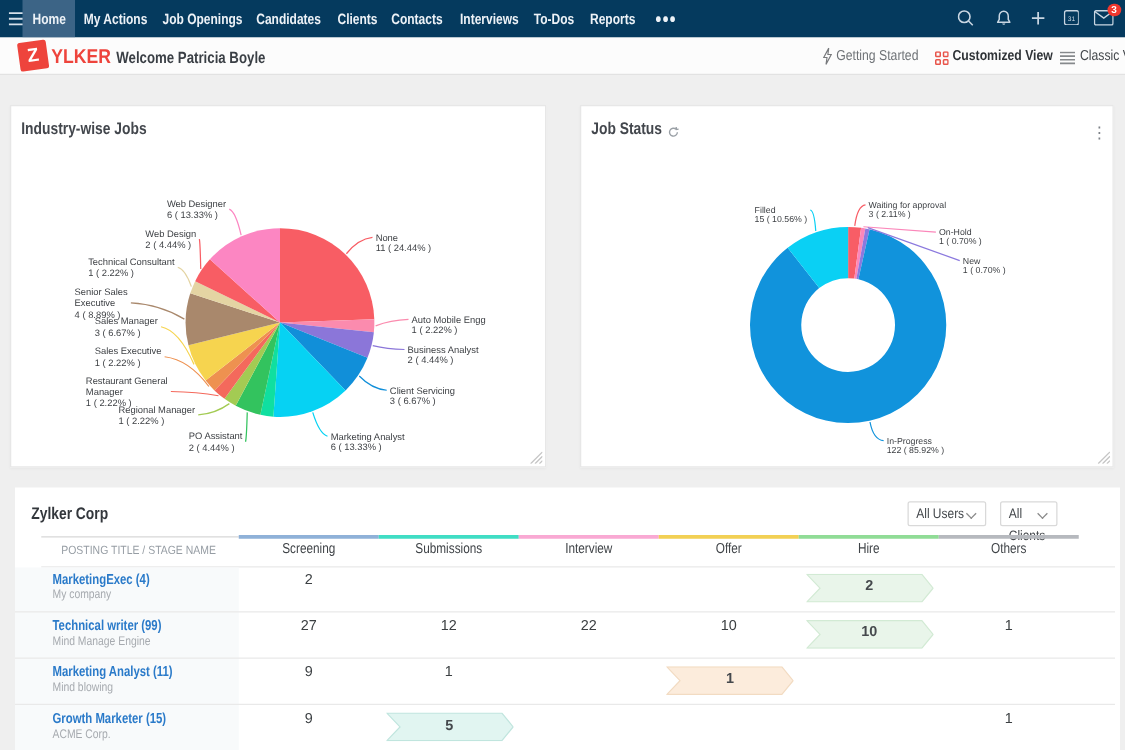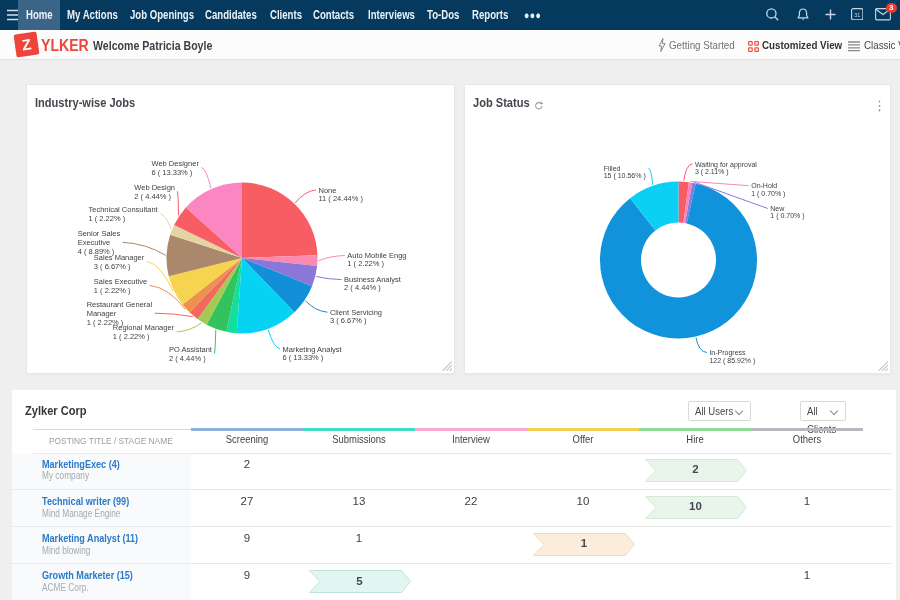--- a/index.html
+++ b/index.html
@@ -5,21 +5,21 @@
 html,body{width:900px;height:600px;overflow:hidden;font-family:"Liberation Sans",sans-serif;background:#efefef;position:relative}
 .nav{position:absolute;left:0;top:0;width:900px;height:30px;background:#053a5e}
 .nav .tab{position:absolute;top:0;height:30px;line-height:30px;color:#edf2f7;font-size:12px;font-weight:700;white-space:nowrap;transform:scaleX(0.8);transform-origin:0 50%}
 .hometab{position:absolute;left:18px;top:0;width:42px;height:30px;background:#3c6486}
 .topbar{position:absolute;left:0;top:30px;width:900px;height:30px;background:#fcfcfc;border-bottom:1px solid #e2e2e2}
 .zsq{position:absolute;left:15px;top:3px;width:23px;height:23px;background:#ee443c;transform:rotate(-8deg);border-radius:2px;color:#fff;font-weight:700;font-size:15px;text-align:center;line-height:23px}
 .zword{position:absolute;left:41px;top:7px;color:#ee443c;font-weight:700;font-size:16px;transform:scaleX(0.88);transform-origin:0 0}
 .welcome{position:absolute;left:93px;top:8px;color:#3a3f45;font-weight:700;font-size:13px;transform:scaleX(0.815);transform-origin:0 0;white-space:nowrap}
 .tb-item{position:absolute;top:9px;font-size:11.5px;color:#6f7377;white-space:nowrap;transform:scaleX(0.85);transform-origin:0 0}
 .card{position:absolute;background:#fff;border:1px solid #e7e7e7;box-shadow:0 1px 2px rgba(0,0,0,0.04)}
-.c1{left:26px;top:84px;width:429px;height:290px}
+.c1{left:8px;top:84px;width:429px;height:290px}
 .c2{left:464px;top:84px;width:427px;height:290px}
 .ctitle{position:absolute;left:8px;top:10px;font-size:13.5px;font-weight:700;color:#43474d;transform:scaleX(0.82);transform-origin:0 0;white-space:nowrap}
 .pl{font-size:7.5px;fill:#3c3f43}
 .dl{font-size:7px;fill:#3c3f43}
 .resize{position:absolute;right:2px;bottom:2px}
 .panel{position:absolute;left:12px;top:390px;width:884px;height:210px;background:#fff}
 .ptitle{position:absolute;left:13px;top:13px;font-size:13.5px;font-weight:700;color:#33373c;transform:scaleX(0.82);transform-origin:0 0}
 .dd{position:absolute;top:11px;height:20px;border:1px solid #d9d9d9;border-radius:2px;background:#fff;font-size:11px;color:#44484c;line-height:18px;padding:0 0 0 6px}
 .dd span{display:inline-block;transform:scaleX(0.87);transform-origin:0 0}
 .dd:after{content:"";position:absolute;right:8px;top:6px;width:5px;height:5px;border-right:1.5px solid #888;border-bottom:1.5px solid #888;transform:rotate(45deg)}
@@ -195,21 +195,21 @@
 <text x="244.4" y="270.2" class="dl">In-Progress</text>
 <text x="244.4" y="277.5" class="dl">122 ( 85.92% )</text>
 </svg>
   <svg class="resize" width="10" height="10" viewBox="0 0 10 10">
       <path d="M0.5 10 L10 0.5 M4 10 L10 4 M7.5 10 L10 7.5" stroke="#c6c6c6" stroke-width="1.1" fill="none"></path>
     </svg>
 </div>
 
 <div class="panel">
   <div class="ptitle">Zylker Corp</div>
-  <div class="dd" style="left:676px;width:63px"><span>All Users</span></div>
+  <div class="dd" style="left:714px;width:63px"><span>All Users</span></div>
   <div class="dd" style="left:787.5px;width:46px"><span>All Clients</span></div>
   <div class="hrow"></div>
   <div class="seg" style="left:179px;width:112px;background:#8fb1d8"></div>
   <div class="seg" style="left:291px;width:112px;background:#40ddc4"></div>
   <div class="seg" style="left:403px;width:112px;background:#f9a9d3"></div>
   <div class="seg" style="left:515px;width:112px;background:#f2d054"></div>
   <div class="seg" style="left:627px;width:112px;background:#90dc96"></div>
   <div class="seg" style="left:739px;width:112px;background:#b6b9be"></div>
   <div class="sthead">POSTING TITLE / STAGE NAME</div>
   <div class="colhead" style="left:179px">Screening</div>
@@ -226,21 +226,21 @@
   <div class="chv" style="left:632.5px;top:68.5px">
       <svg width="102" height="23" viewBox="0 0 102 23" style="position:absolute;left:0;top:0">
         <polygon points="0.5,0.5 92.5,0.5 101.5,11.5 92.5,22.5 0.5,22.5 11,11.5" fill="#e9f5ea" stroke="#d2ead4" stroke-width="1"></polygon>
       </svg>
       <div class="n">2</div>
     </div>
   <div class="hline" style="top:98.5px;left:0"></div>
   <div class="rt" style="top:105px">Technical writer (99)</div>
   <div class="rs" style="top:117.5px">Mind Manage Engine</div>
   <div class="val" style="left:179px;top:104.5px">27</div>
-  <div class="val" style="left:291px;top:104.5px">13</div>
+  <div class="val" style="left:291px;top:104.5px">12</div>
   <div class="val" style="left:403px;top:104.5px">22</div>
   <div class="val" style="left:515px;top:104.5px">10</div>
   <div class="chv" style="left:632.5px;top:105.5px">
       <svg width="102" height="23" viewBox="0 0 102 23" style="position:absolute;left:0;top:0">
         <polygon points="0.5,0.5 92.5,0.5 101.5,11.5 92.5,22.5 0.5,22.5 11,11.5" fill="#e9f5ea" stroke="#d2ead4" stroke-width="1"></polygon>
       </svg>
       <div class="n">10</div>
     </div>
   <div class="val" style="left:739px;top:104.5px">1</div>
   <div class="hline" style="top:135.5px;left:0"></div>

